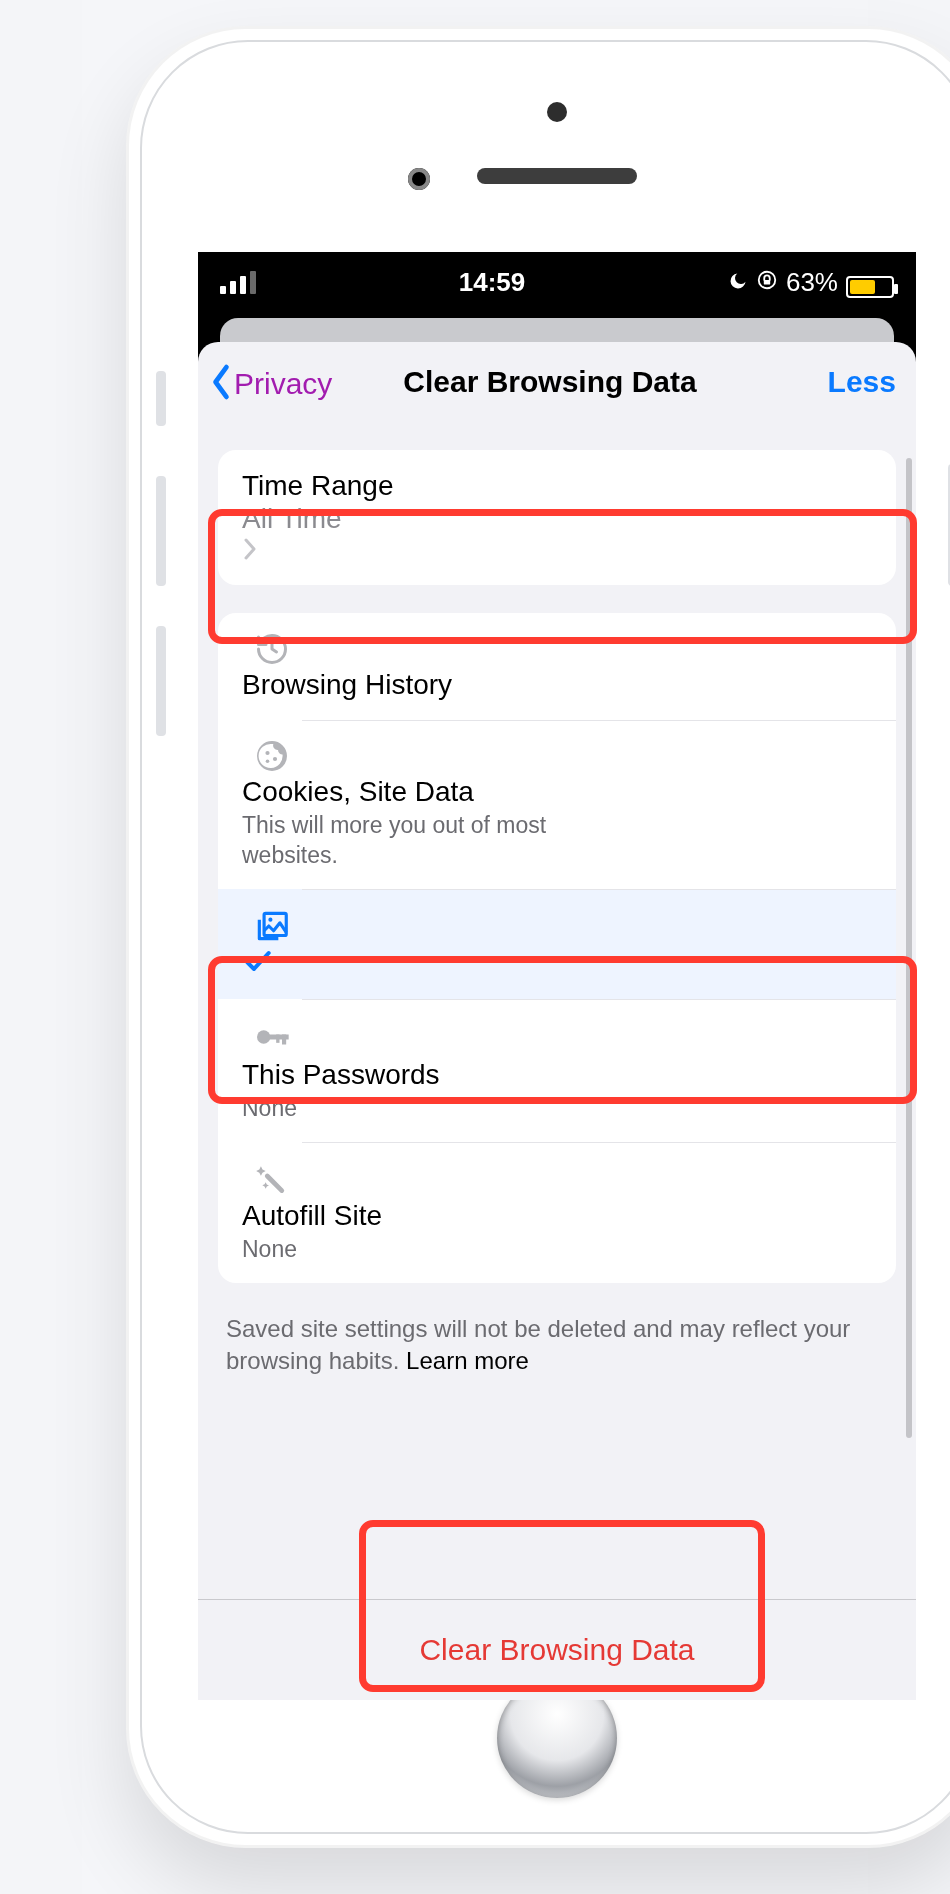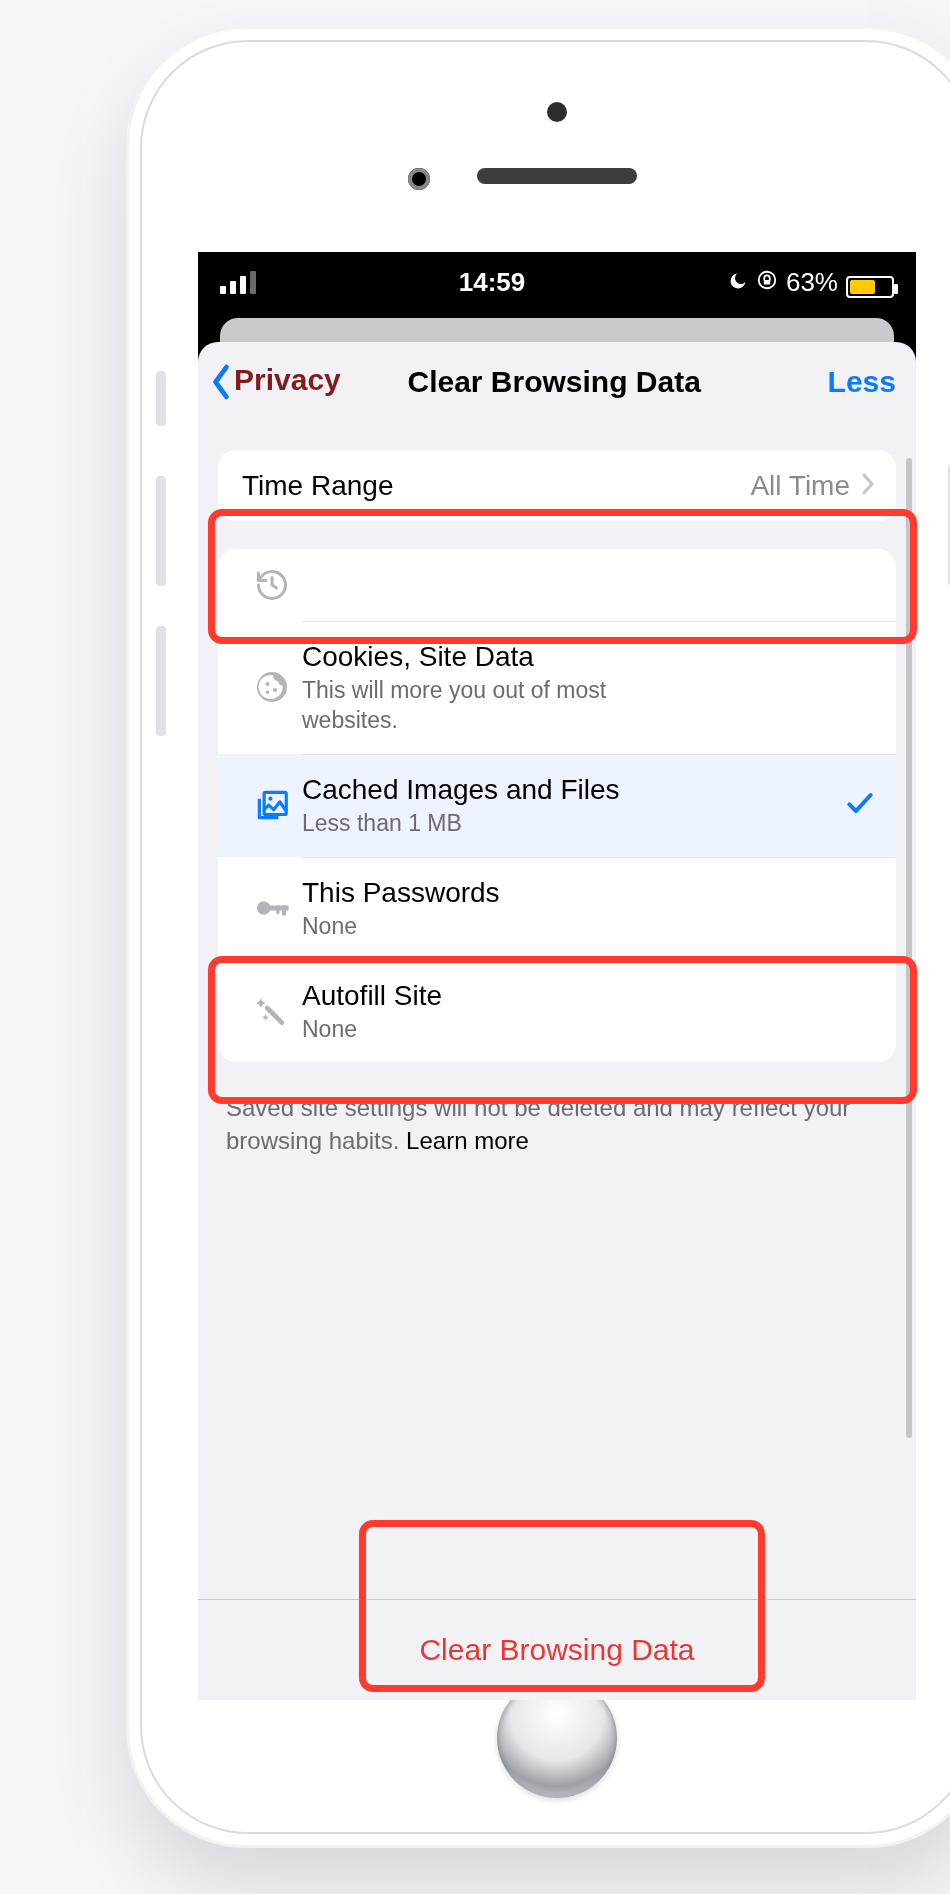--- a/index.html
+++ b/index.html
@@ -44,30 +44,30 @@
   .batt-fill{height:100%;width:63%;background:#ffcc00;border-radius:2px;}
 
   
   .sheet-behind{position:absolute;left:22px;right:22px;top:66px;height:40px;background:#c9cace;border-radius:18px 18px 0 0;}
 
   
   .sheet{
     position:absolute;left:0;right:0;top:90px;bottom:0;background:#f2f2f6;border-radius:20px 20px 0 0;overflow:hidden;
   }
   .navbar{display:flex;align-items:center;justify-content:space-between;height:80px;padding:0 20px 0 10px;}
-  .nav-back{display:flex;align-items:flex-start;color:#7f1d1d;font-size:30px;font-weight:700;}
+  .nav-back{display:flex;align-items:flex-end;color:#a21caf;font-size:30px;font-weight:400;}
   .nav-back svg{width:26px;height:38px;}
   .nav-title{font-size:30px;font-weight:700;color:#000;flex:1;text-align:center;margin-left:-60px;}
   .nav-done{color:#0a7aff;font-size:30px;font-weight:700;}
 
   .content{position:absolute;left:0;right:0;top:80px;bottom:0;overflow:hidden;}
   .scroll-ind{position:absolute;right:4px;top:36px;width:6px;height:980px;background:#c4c4c8;border-radius:3px;}
 
   .card{background:#fff;border-radius:18px;margin:28px 20px 0 20px;}
-  .row{display:flex;align-items:center;padding:18px 20px 18px 24px;position:relative;}
+  .row{display:flex;padding:18px 20px 18px 24px;position:relative;flex-direction:column;}
   .row+.row:before{content:"";position:absolute;left:84px;right:0;top:0;height:1px;background:#e4e4e8;}
   .row.sel{background:#eef4ff;}
   .row-icon{width:60px;display:flex;justify-content:center;color:#b3b4b8;}
   .row-icon.blue{color:#0a7aff;}
   .row-text{flex:1;}
   .row-title{font-size:28px;color:#000;line-height:1.25;}
   .row-sub{font-size:23px;color:#6b6b70;line-height:1.3;margin-top:2px;}
   .row-val{font-size:28px;color:#8a8a8f;margin-right:10px;}
   .chev{color:#c4c4c8;}
   .check{color:#0a7aff;}
@@ -163,20 +163,21 @@
           <div class="card">
             <div class="row">
               <div class="row-icon">
                 <svg width="36" height="36" viewBox="0 0 24 24" fill="none" stroke="currentColor" stroke-width="2" stroke-linecap="round" stroke-linejoin="round">
                     <path d="M3 12a9 9 0 109-9 9 9 0 00-8.5 6"></path>
                     <polyline points="3 4 3 9 8 9"></polyline>
                     <polyline points="12 7 12 12 15 14"></polyline>
                   </svg>
               </div>
               <div class="row-text">
+                <div class="row-title">Browsing History</div>
               </div>
             </div>
 
             <div class="row">
               <div class="row-icon">
                 <svg width="36" height="36" viewBox="0 0 24 24" fill="currentColor">
                     <path d="M12 2a10 10 0 100 20 10 10 0 000-20zm0 2c.3 0 .6 0 .9.05A3 3 0 0016 8a3 3 0 003 2.95A8 8 0 1112 4z"></path>
                     <circle cx="9" cy="10" r="1.4"></circle>
                     <circle cx="14" cy="14" r="1.4"></circle>
                     <circle cx="9" cy="15.5" r="1.2"></circle>
@@ -190,24 +191,20 @@
 
             <div class="row sel">
               <div class="row-icon blue">
                 <svg width="38" height="38" viewBox="0 0 24 24" fill="none" stroke="currentColor" stroke-width="2" stroke-linejoin="round">
                     <rect x="7" y="4" width="14" height="14" rx="1"></rect>
                     <path d="M7 15l3-3 3 3 4-5 4 6"></path>
                     <circle cx="11" cy="8" r="1.3" fill="currentColor" stroke="none"></circle>
                     <path d="M4 8v12h12"></path>
                   </svg>
               </div>
-              <div class="row-text">
-                <div class="row-title">Cached Images and Files</div>
-                <div class="row-sub">Less than 1 MB</div>
-              </div>
               <span class="check">
                 <svg width="32" height="32" viewBox="0 0 24 24" fill="none" stroke="#0a7aff" stroke-width="3" stroke-linecap="round" stroke-linejoin="round">
                     <polyline points="4 13 9 18 20 6"></polyline>
                   </svg>
               </span>
             </div>
 
             <div class="row">
               <div class="row-icon">
                 <svg width="40" height="40" viewBox="0 0 24 24" fill="currentColor">

